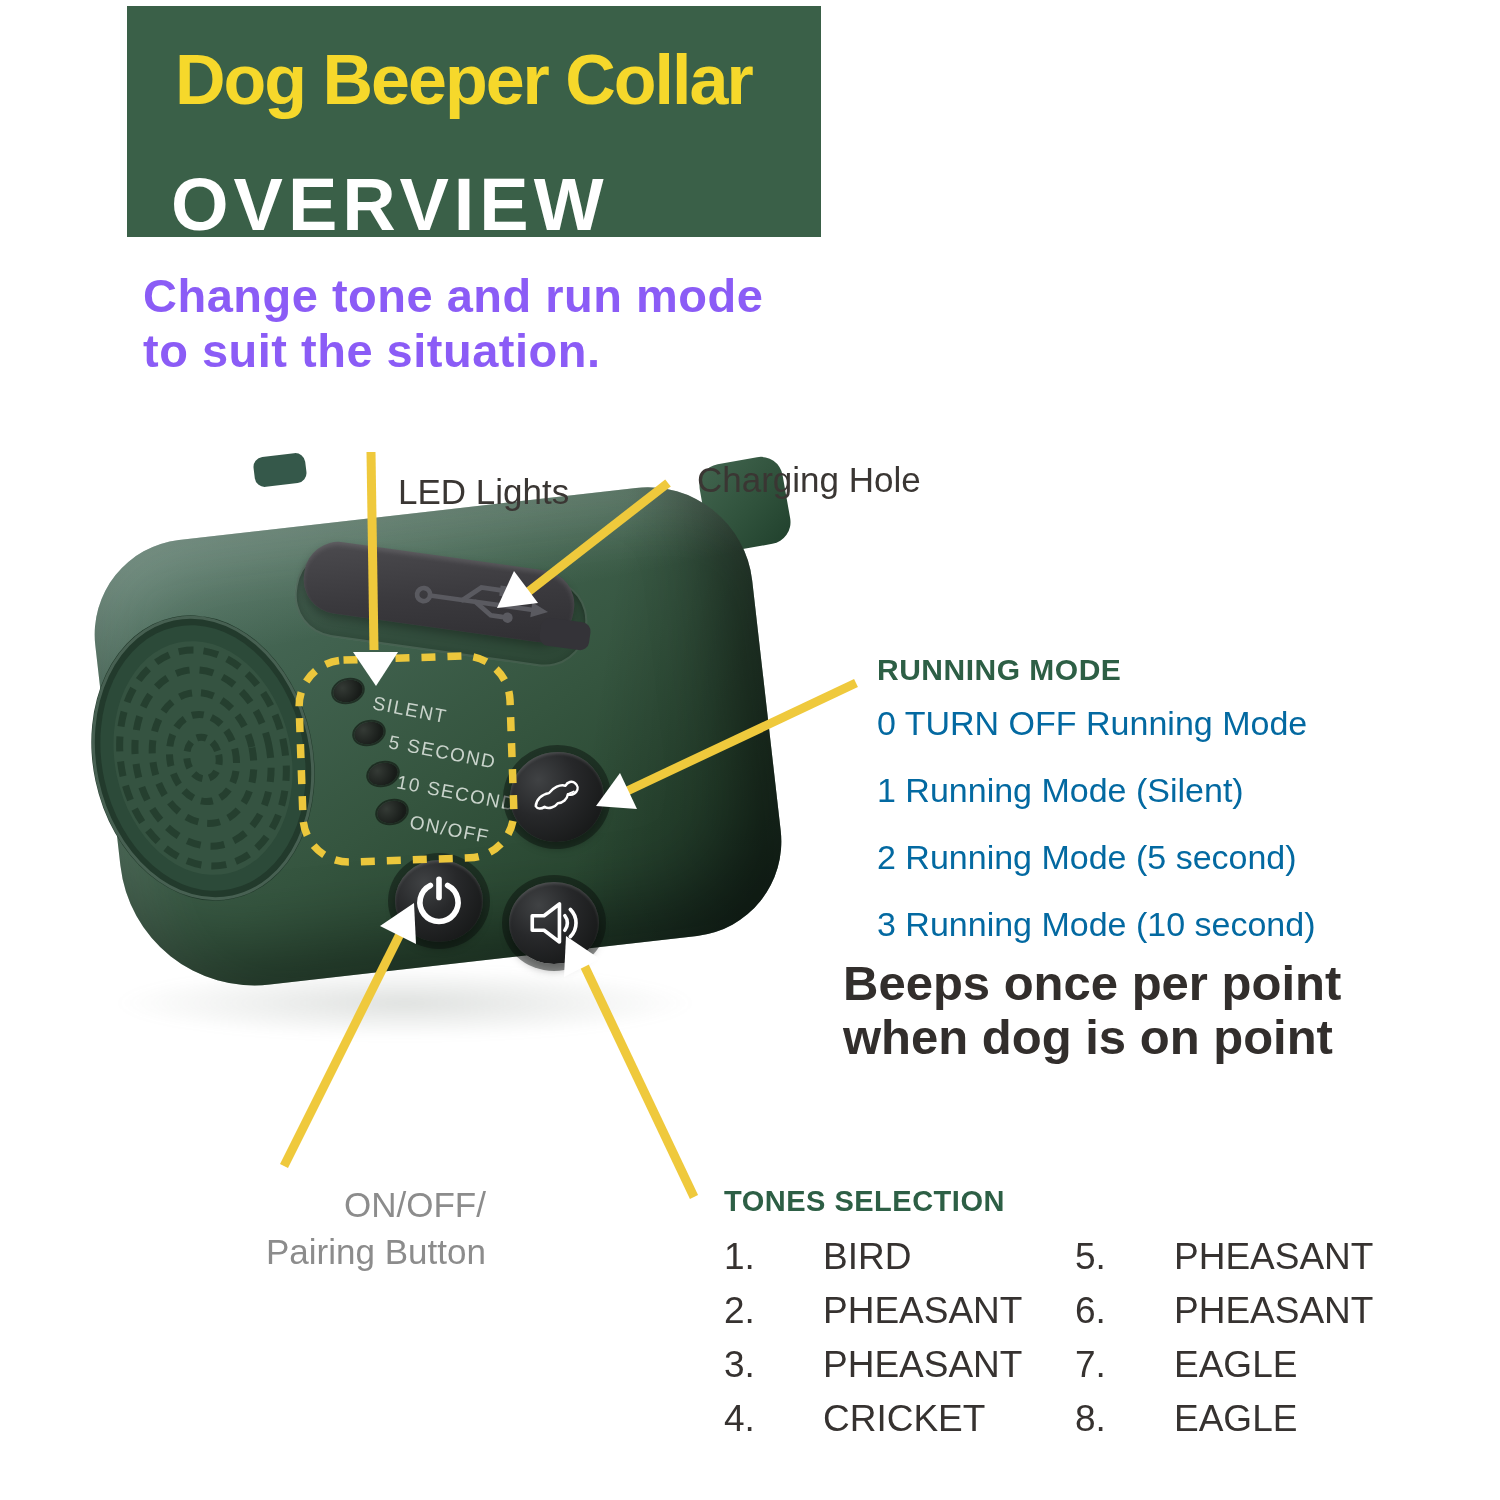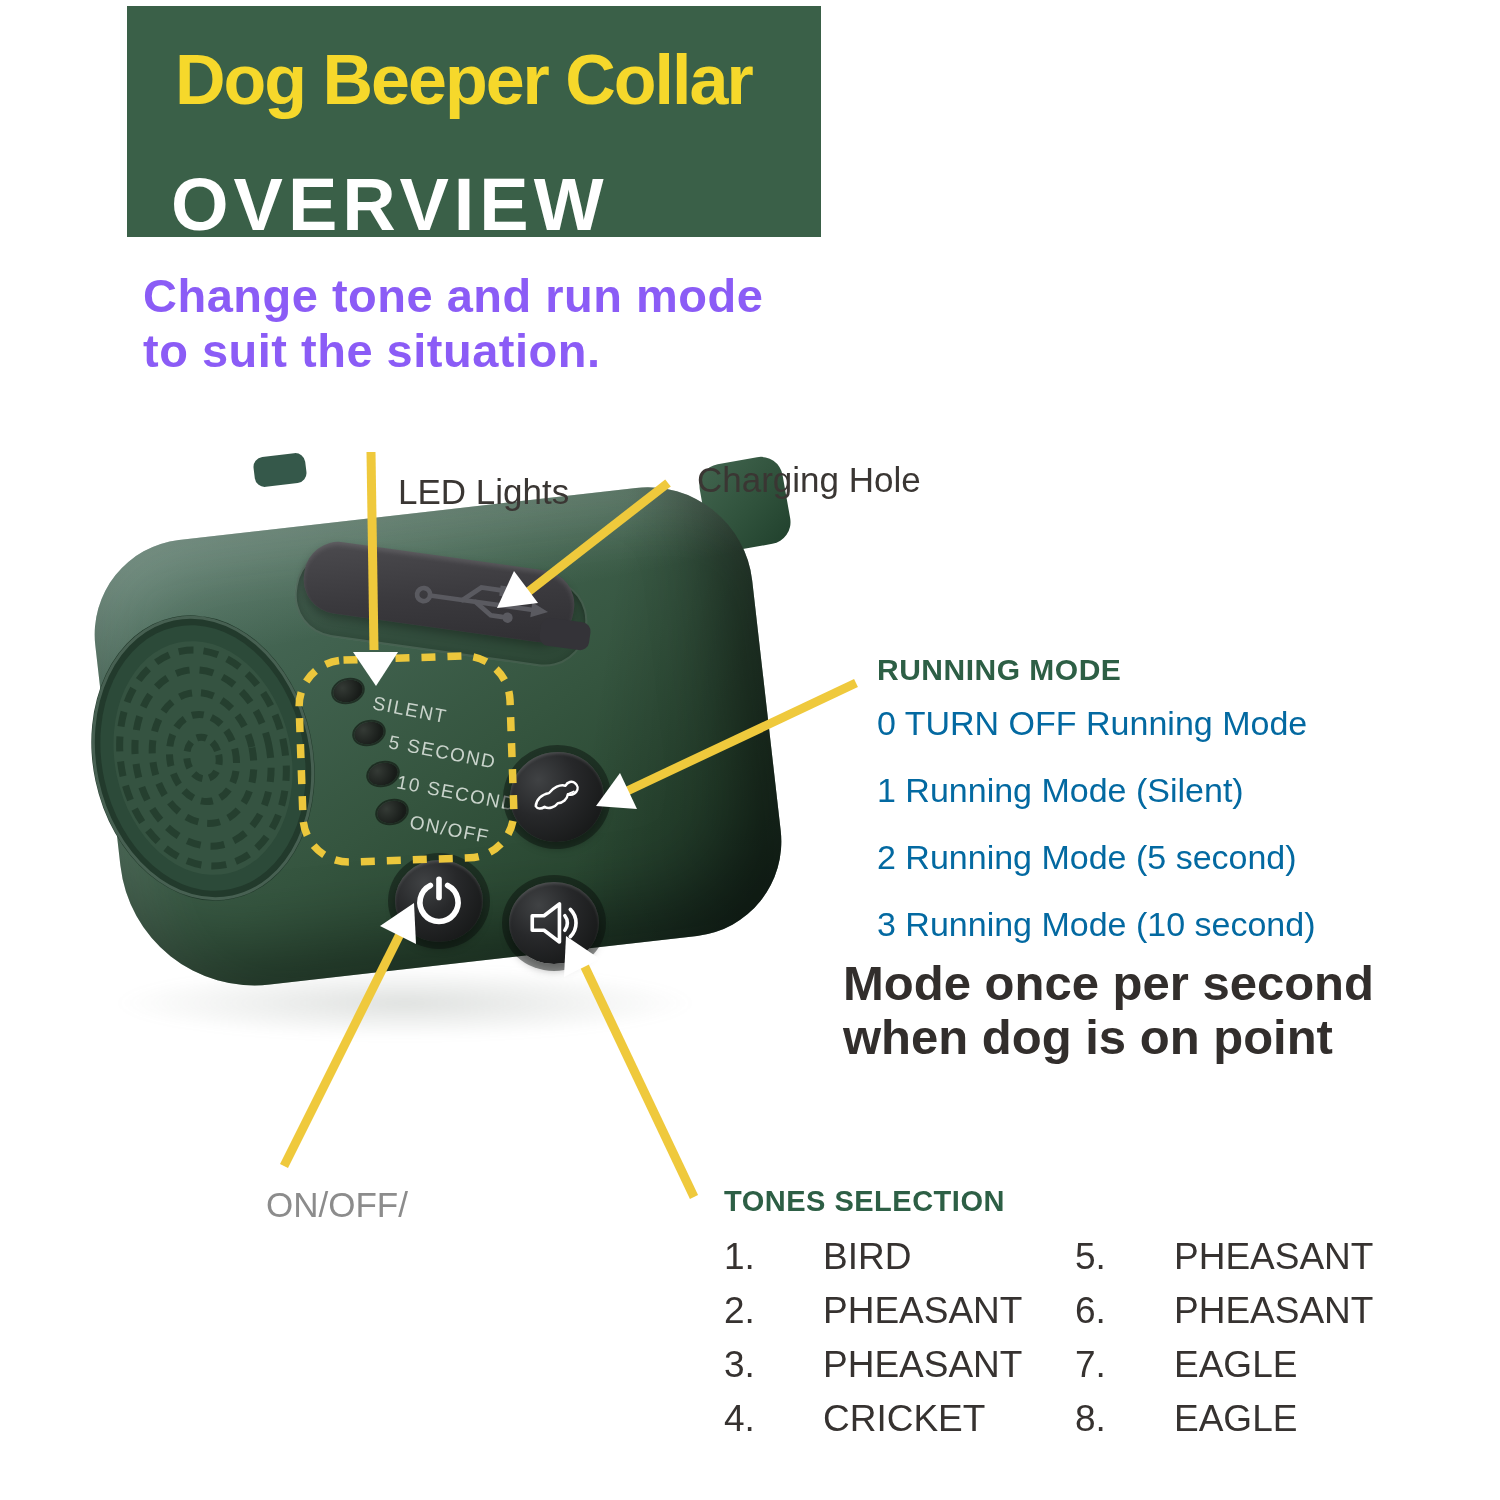--- a/index.html
+++ b/index.html
@@ -231,32 +231,33 @@
     <line x1="284" y1="1166" x2="400" y2="934" stroke="#EFC93C" stroke-width="9"></line>
     <polygon points="414,903 416,944 380,926" fill="#ffffff"></polygon>
     <line x1="694" y1="1197" x2="584" y2="965" stroke="#EFC93C" stroke-width="9"></line>
     <polygon points="566,936 564,977 600,959" fill="#ffffff"></polygon>
   </svg>
 
   <div class="abs lbl lbl-led">LED Lights</div>
   <div class="abs lbl lbl-charging">Charging Hole</div>
   <div class="abs lbl lbl-pairing">
     <div>ON/OFF/</div>
+    <div>Pairing Button</div>
   </div>
 
   <div class="abs rm-heading">RUNNING MODE</div>
   <div class="abs rm-list">
     <div class="rm-item">0 TURN OFF Running Mode</div>
     <div class="rm-item">1 Running Mode (Silent)</div>
     <div class="rm-item">2 Running Mode (5 second)</div>
     <div class="rm-item">3 Running Mode (10 second)</div>
   </div>
 
   <div class="abs beeps">
-    <div>Mode once per second</div>
+    <div>Beeps once per point</div>
     <div>when dog is on point</div>
   </div>
 
   <div class="abs tones-heading">TONES SELECTION</div>
   <div class="abs tones-col tones-col-left">
     <div class="tone-row">
       <span class="tone-num">1.</span>
       <span class="tone-label">BIRD</span>
     </div>
     <div class="tone-row">

